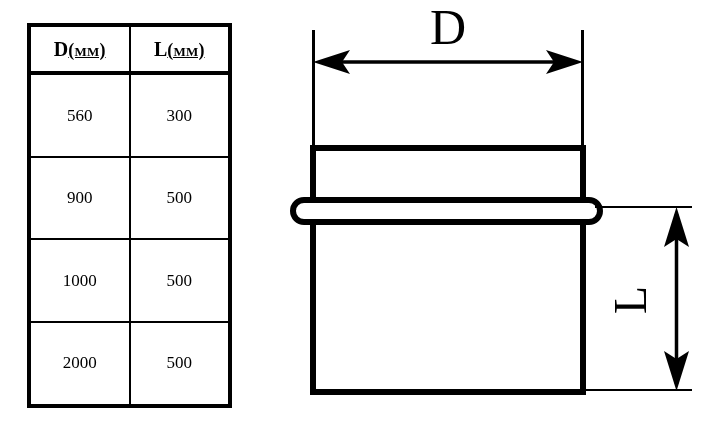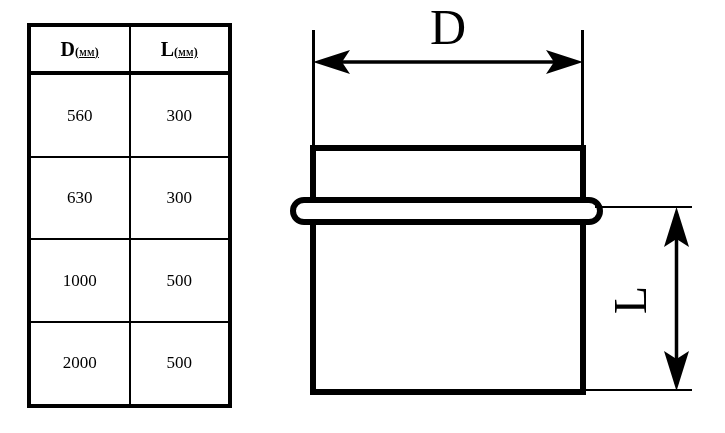--- a/index.html
+++ b/index.html
@@ -44,21 +44,21 @@
     font-size: 18px;
     height: 44px;
   }
   .hdr-sym {
     font-weight: bold;
     font-size: 20px;
     font-family: "Liberation Serif", serif;
   }
   .hdr-unit {
     font-weight: bold;
-    font-size: 12px;
+    font-size: 18px;
     font-variant: small-caps;
     letter-spacing: .2px;
     font-family: "Liberation Serif", serif;
     text-decoration: underline;
   }
   .cell-val {
     font-size: 17.5px;
     font-family: "Liberation Serif", serif;
   }
 
@@ -92,22 +92,22 @@
           <span class="hdr-sym">L</span><span class="hdr-unit">(мм)</span>
         </th>
       </tr>
     </thead>
     <tbody>
       <tr>
         <td class="cell-val">560</td>
         <td class="cell-val">300</td>
       </tr>
       <tr>
-        <td class="cell-val">630</td>
-        <td class="cell-val">300</td>
+        <td class="cell-val">900</td>
+        <td class="cell-val">500</td>
       </tr>
       <tr>
         <td class="cell-val">1000</td>
         <td class="cell-val">500</td>
       </tr>
       <tr>
         <td class="cell-val">2000</td>
         <td class="cell-val">500</td>
       </tr>
     </tbody>

